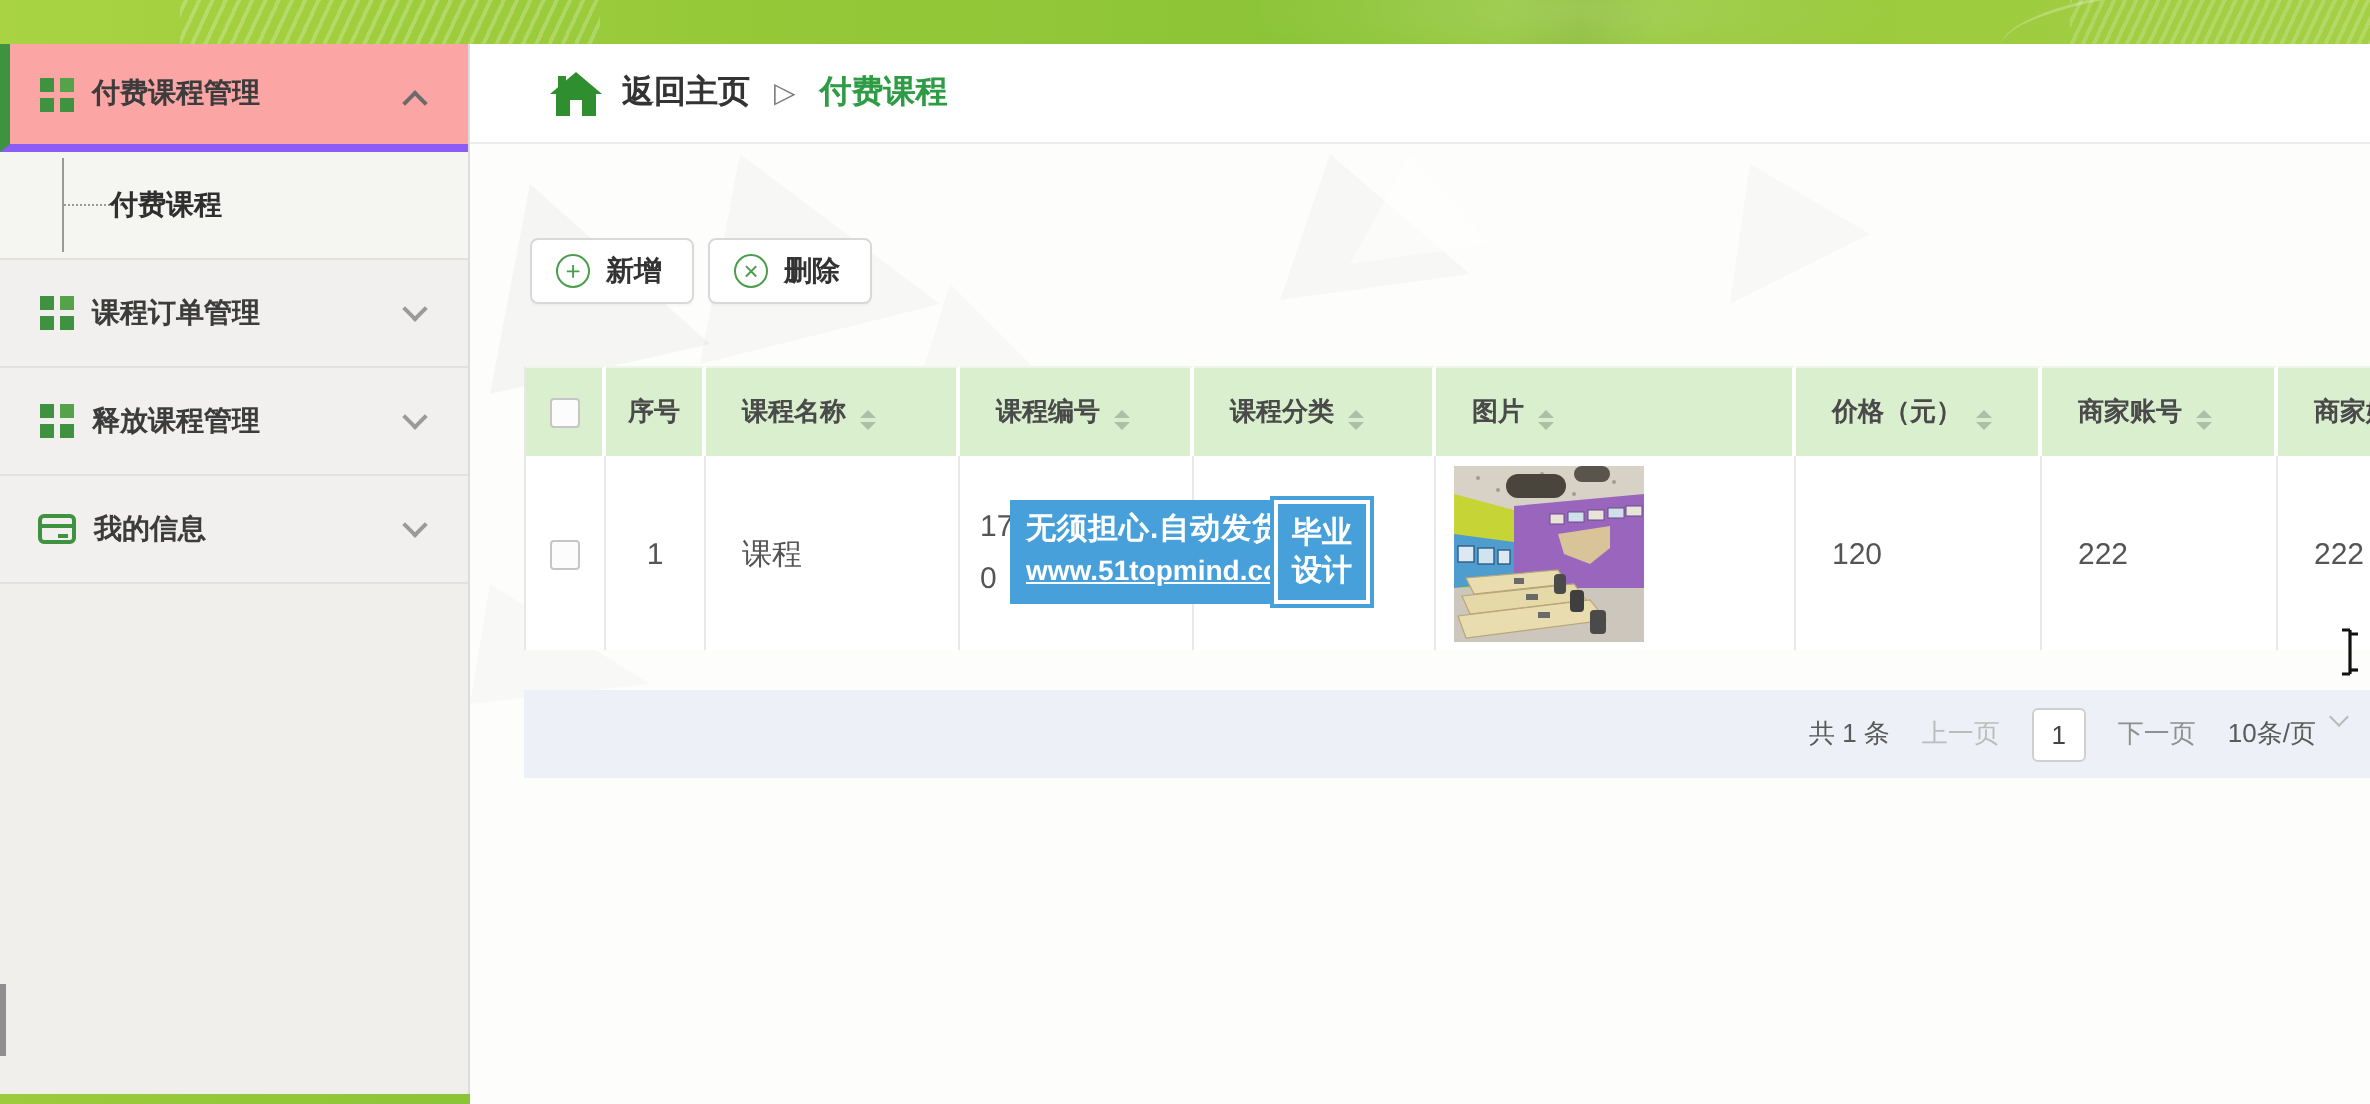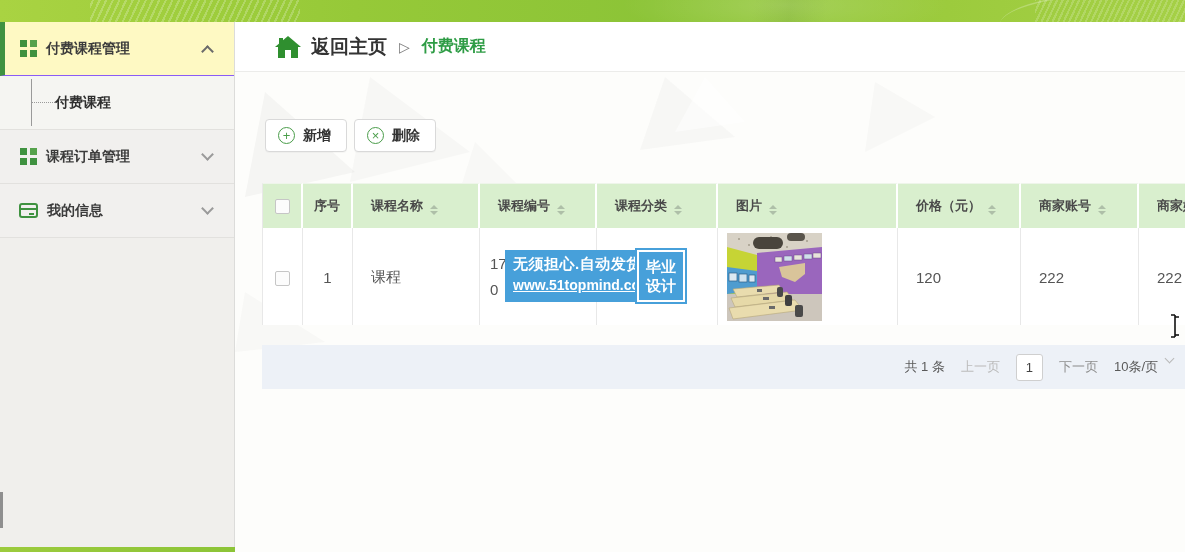--- a/index.html
+++ b/index.html
@@ -28,42 +28,42 @@
     border-bottom:1px solid #e2e1de; cursor:pointer; background:#f1f0ee; }
   .side-item .grid-ic { width:17px; height:17px; margin-left:20px; display:grid;
     grid-template-columns:7px 7px; grid-template-rows:7px 7px; gap:3px; }
   .side-item .grid-ic i { background:#3f9240; }
   .side-item .grid-ic i:nth-child(2) { background:#55a24b; }
   .side-item .lbl { margin-left:9px; font-size:14px; font-weight:700; color:#3c3c3c; }
   .chev { position:absolute; right:22px; width:9px; height:9px;
     border-right:2px solid #9a9a9a; border-bottom:2px solid #9a9a9a; }
   .chev.down { transform:rotate(45deg); top:20px; }
   .chev.up { transform:rotate(-135deg); top:25px; }
-  .side-item.active { background:#fef9c3; border-left:5px solid #3f9240; border-bottom:1px solid #8b5cf6;text-align:center; }
+  .side-item.active { background:#fca5a5; border-left:5px solid #3f9240; border-bottom:4px solid #8b5cf6;text-align:center; }
   .side-item.active .grid-ic { margin-left:15px; }
   .side-item.active .chev { border-color:#6b6b6b; }
   .side-sub { position:relative; height:54px; background:#f5f5f2; border-bottom:1px solid #e2e1de; cursor:pointer; }
   .side-sub .tree-v { position:absolute; left:31px; top:3px; height:47px; border-left:1px solid #9a9a9a; }
   .side-sub .tree-h { position:absolute; left:31px; top:26px; width:30px; border-top:1px dotted #9a9a9a; }
   .side-sub .lbl { position:absolute; left:55px; top:18px; font-size:14px; font-weight:700; color:#2f2f2f; }
   .win-ic { width:19px; height:15px; margin-left:19px; border:2px solid #3f9240; border-radius:3px; position:relative; }
   .win-ic::before { content:""; position:absolute; left:0; right:0; top:3px; border-top:2px solid #3f9240; }
   .win-ic::after { content:""; position:absolute; right:2px; bottom:1px; width:5px; border-top:2px solid #3f9240; }
   .side-strip { position:absolute; left:0; top:547px; width:235px; height:5px;
     background:linear-gradient(90deg,#9ccb3d,#8cc437); }
   .left-thumb { position:absolute; left:0; top:492px; width:3px; height:36px; background:#8f8f8f; }
 
   
   .content { position:absolute; left:235px; top:22px; width:950px; height:530px; background:#fdfdfb; overflow:hidden; }
   .bg-pattern { position:absolute; left:0; top:0; pointer-events:none; }
 
   .breadcrumb { position:relative; height:50px; background:#fff; border-bottom:1px solid #ececea;
     display:flex; align-items:center; padding-left:40px; }
   .breadcrumb .home-ic { width:26px; height:24px; }
-  .breadcrumb .bc-home { margin-left:10px; font-size:19px; font-weight:700; color:#333; cursor:pointer; }
+  .breadcrumb .bc-home { margin-left:10px; font-size:16px; font-weight:700; color:#333; cursor:pointer; }
   .breadcrumb .bc-sep { margin:0 12px; font-size:14px; color:#7a7a7a; }
   .breadcrumb .bc-cur { font-size:16px; font-weight:700; color:#2e9c45; cursor:pointer; }
 
   .toolbar { position:absolute; left:30px; top:97px; display:flex; gap:7px; }
   .btn { height:33px; padding:0 15px 0 12px; background:#fff; border:1px solid #d9d9d9; border-radius:4px;
     display:flex; align-items:center; gap:8px; cursor:pointer; box-shadow:0 1px 1px rgba(0,0,0,.03); }
   .btn .cir { width:17px; height:17px; border:1.5px solid #4a9d4a; border-radius:50%;
     display:flex; align-items:center; justify-content:center; color:#4a9d4a; font-size:13px; line-height:1; }
   .btn .btxt { font-size:14px; font-weight:700; color:#333; }
 
@@ -140,20 +140,30 @@
       <span class="lbl">付费课程</span>
     </div>
     <div class="side-item">
       <span class="grid-ic">
           <i></i>
           <i></i>
           <i></i>
           <i></i>
         </span>
       <span class="lbl">课程订单管理</span>
+      <span class="chev down"></span>
+    </div>
+    <div class="side-item">
+      <span class="grid-ic">
+          <i></i>
+          <i></i>
+          <i></i>
+          <i></i>
+        </span>
+      <span class="lbl">释放课程管理</span>
       <span class="chev down"></span>
     </div>
     <div class="side-item">
       <span class="win-ic"></span>
       <span class="lbl">我的信息</span>
       <span class="chev down"></span>
     </div>
   </div>
   <div class="side-strip"></div>
   <div class="left-thumb"></div>

